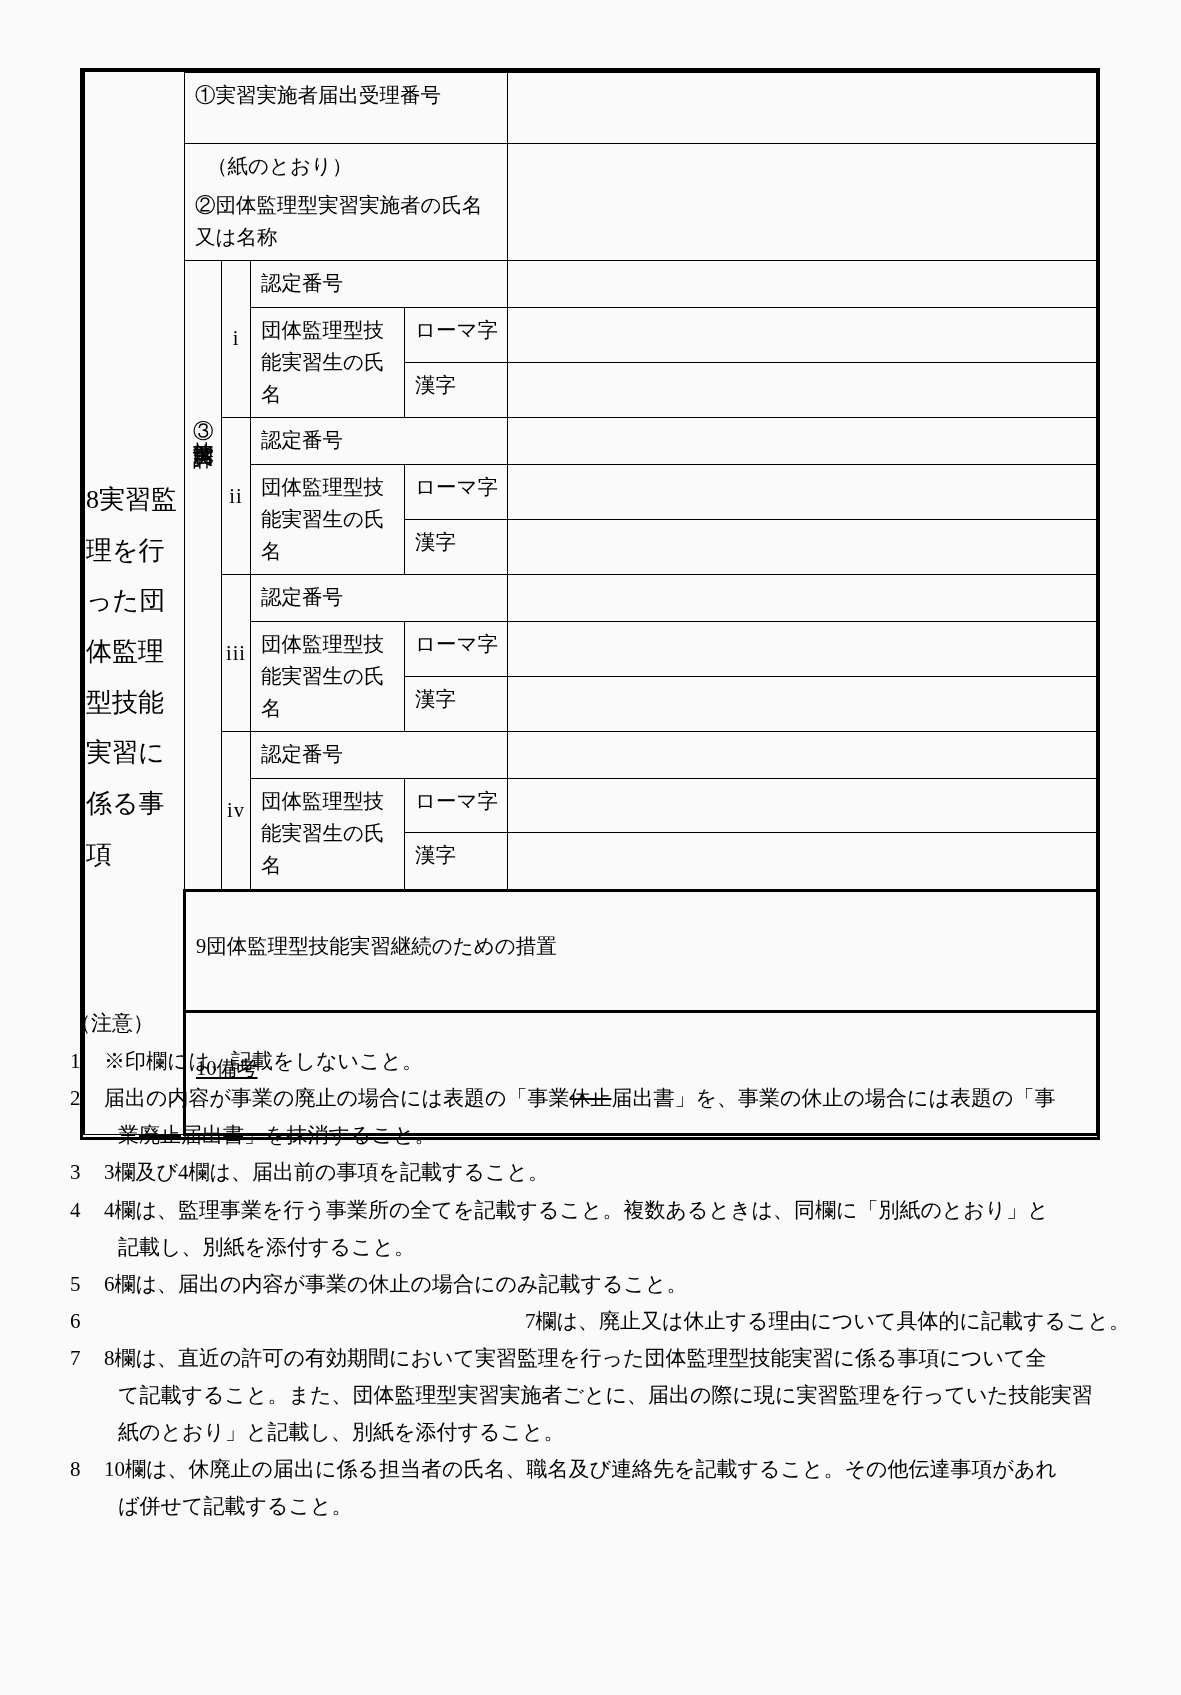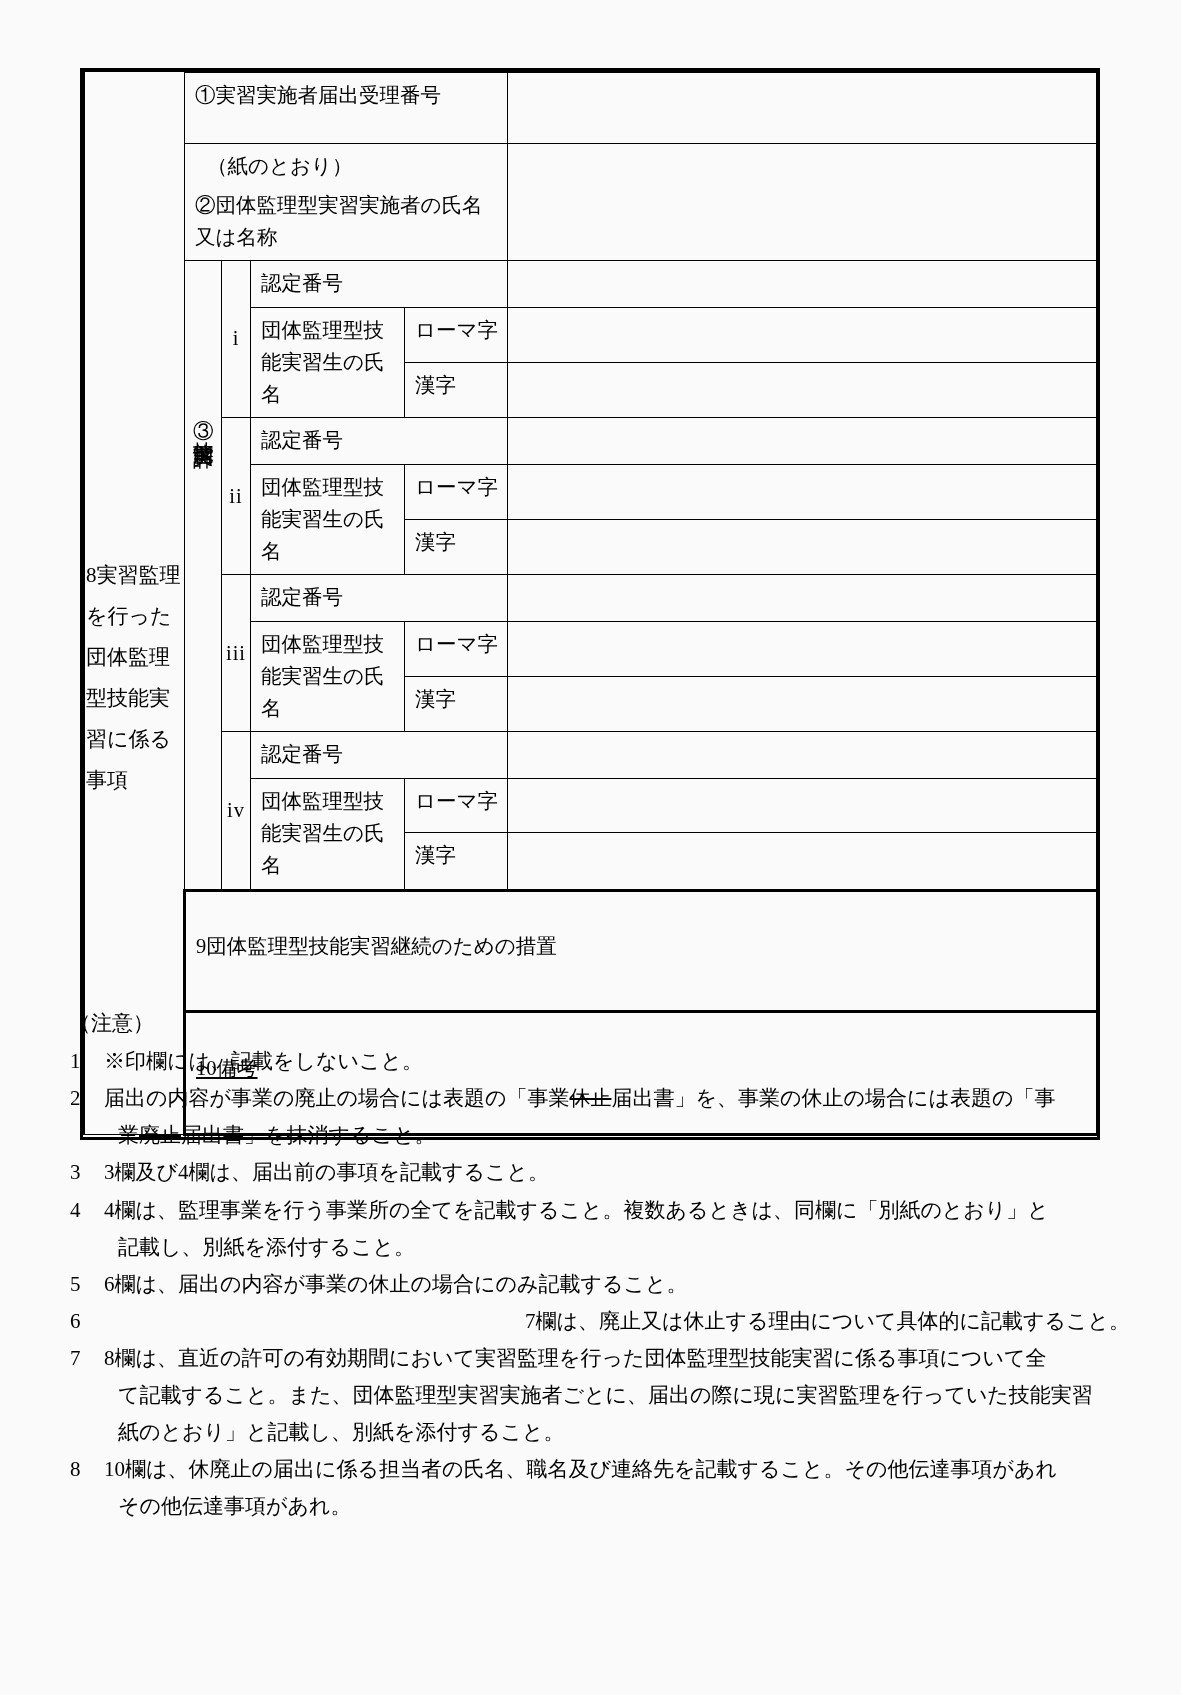--- a/index.html
+++ b/index.html
@@ -47,21 +47,21 @@
     border: 3px solid #000;
     pointer-events: none;
     box-sizing: content-box;
   }
 
   .cellpad { padding: 7px 8px 7px 10px; }
   .vert-label-inner {
     writing-mode: horizontal-tb;
     width: 96px;
     margin: 0 auto;
-    font-size: 21px;
+    font-size: 26px;
     line-height: 1.95;
     text-align: justify;
     text-align-last: justify;
     padding-top: 150px;
   }
   .vert-label-inner span { display: inline-block; }
 
   .vert-plan {
     writing-mode: vertical-rl;
     text-orientation: upright;
@@ -346,16 +346,16 @@
       <div class="note">
         <div class="note-num"></div>
         <div class="note-body" style="padding-left: 14px; text-align: left;"><span>紙のとおり」と記載し、別紙を添付すること。</span></div>
       </div>
       <div class="note">
         <div class="note-num">8</div>
         <div class="note-body"><span>10欄は、休廃止の届出に係る担当者の氏名、職名及び連絡先を記載すること。その他伝達事項があれ</span></div>
       </div>
       <div class="note">
         <div class="note-num"></div>
-        <div class="note-body" style="padding-left: 14px; text-align: left;"><span>その他伝達事項があれ。</span></div>
+        <div class="note-body" style="padding-left: 14px; text-align: left;"><span>ば併せて記載すること。</span></div>
       </div>
     </div>
 </div>
 
 </body></html>

